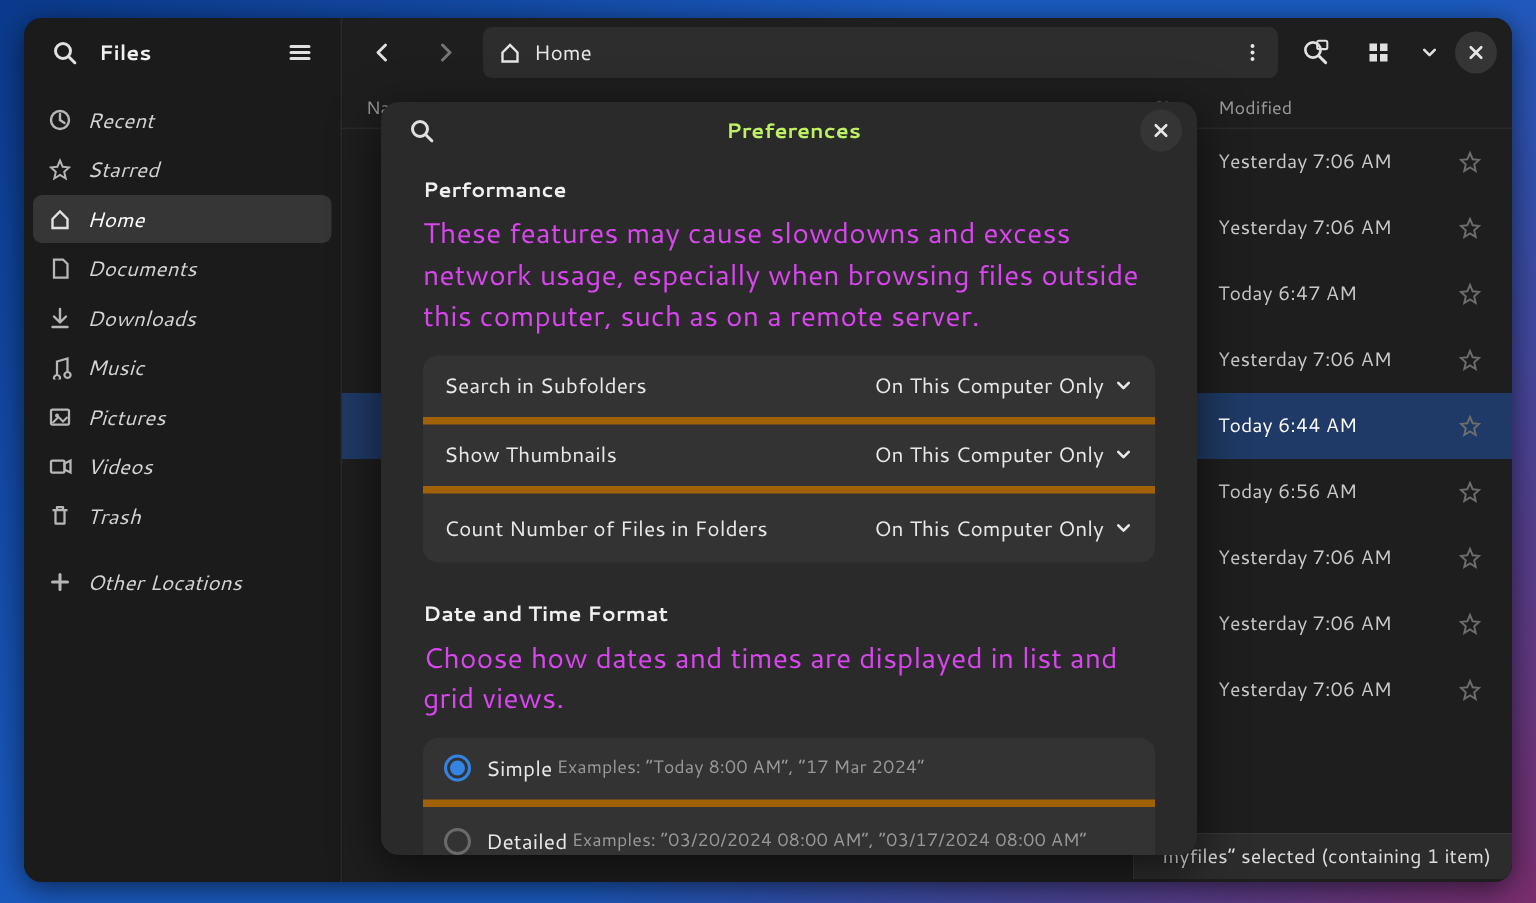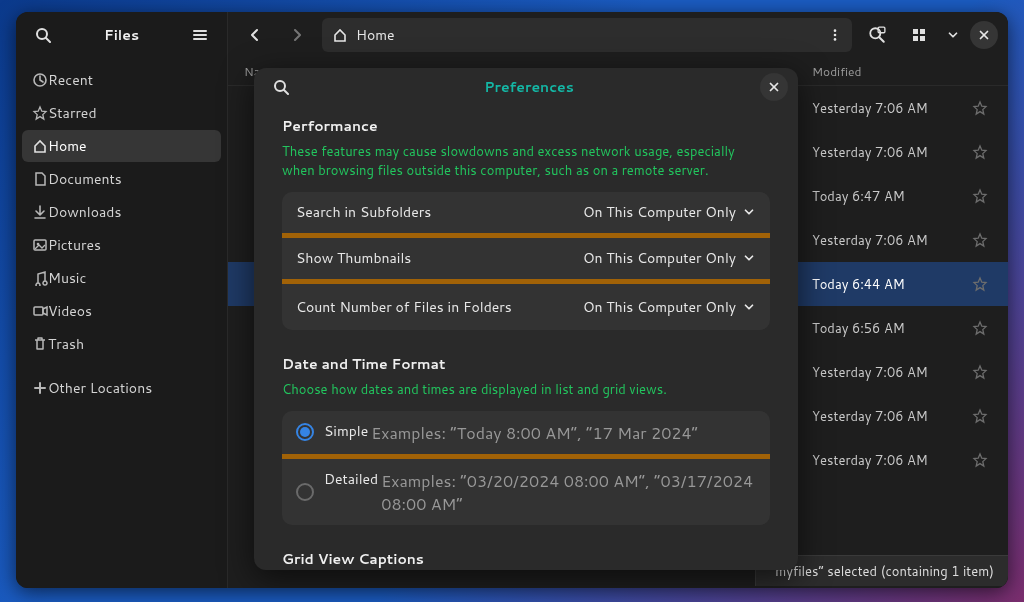--- a/index.html
+++ b/index.html
@@ -27,25 +27,25 @@
   }
   .side-header {
     height: 46px; display: flex; align-items: center;
     padding: 0 10px; gap: 6px;
   }
   .icon-btn {
     width: 34px; height: 34px; border-radius: 6px;
     display: inline-flex; align-items: center; justify-content: center;
     color: #e0e0e0; cursor: pointer;
   }
-  .side-title { flex: 1; text-align: center; font-weight: 600; color: #f0f0f0; }
+  .side-title { flex: 1; font-weight: 600; color: #f0f0f0; }
   .side-list { padding: 6px 6px; display: flex; flex-direction: column; gap: 1px; }
   .side-item {
-    height: 32px; display: flex; align-items: center; gap: 0;
-    padding: 0 10px; border-radius: 6px; color: #d3d3d3; cursor: pointer;
+    height: 32px; display: flex; align-items: center; gap: 10px;
+    padding: 0 10px; border-radius: 6px; color: #d3d3d3; cursor: pointer; font-style: italic;
   }
   .side-item.active { background: #363636; color: #fff; }
   .side-icon { width: 16px; height: 16px; flex-shrink: 0; opacity: .85; }
   .side-sep { height: 10px; }
   
   .main { flex: 1; display: flex; flex-direction: column; background: #1e1e1e; position: relative; }
   .toolbar { height: 46px; display: flex; align-items: center; padding: 0 10px; gap: 8px; }
   .pathbar { flex: 1; height: 34px; background: #2d2d2d; border-radius: 6px;
     display: flex; align-items: center; padding: 0 10px; gap: 8px; }
   .path-icon { width: 16px; height: 16px; }
@@ -86,26 +86,26 @@
     top: 56px; left: 238px; width: 544px; bottom: 18px;
     background: #2a2a2a; border-radius: 12px;
     box-shadow: 0 8px 32px rgba(0,0,0,.6);
     display: flex; flex-direction: column;
     overflow: hidden;
   }
   .dlg-header {
     height: 38px; display: flex; align-items: center; padding: 0 10px;
     position: relative;
   }
-  .dlg-title { flex: 1; text-align: center; font-weight: 600; color: #14b8a6; }
+  .dlg-title { flex: 1; text-align: center; font-weight: 600; color: #bef264; }
   .dlg-body {
     flex: 1; overflow-y: auto; padding: 4px 28px 14px 28px;
   }
   .sec-title { font-weight: 600; color: #f0f0f0; margin-top: 6px; margin-bottom: 6px; }
-  .sec-desc { color: #22c55e; font-size: 13px; line-height: 1.45; margin-bottom: 12px; }
+  .sec-desc { color: #d946ef; font-size: 19px; line-height: 1.45; margin-bottom: 12px; }
   .option-group {
     background: #333333; border-radius: 10px; overflow: hidden;
     margin-bottom: 24px;
   }
   .option-row {
     min-height: 46px; display: flex; align-items: center;
     padding: 10px 14px; gap: 10px;
     border-bottom: 5px solid #a16207;
     cursor: pointer;
   }
@@ -116,21 +116,21 @@
     width: 18px; height: 18px; border-radius: 50%;
     border: 2px solid #6a6a6a; flex-shrink: 0;
     display: inline-flex; align-items: center; justify-content: center;
   }
   .radio.checked { border-color: #3584e4; }
   .radio.checked::after {
     content: ""; width: 10px; height: 10px; border-radius: 50%; background: #3584e4;
   }
   .radio-col { display: flex; flex-direction: row; gap: 3px; }
   .radio-title { color: #e8e8e8; }
-  .radio-sub { color: #989898; font-size: 16px; }
+  .radio-sub { color: #989898; font-size: 12px; }
   
   svg { display: block; }
   .svg16 { width: 16px; height: 16px; }
   .svg14 { width: 14px; height: 14px; }
   .svg18 { width: 18px; height: 18px; }
   .star { fill: none; stroke: currentColor; stroke-width: 1.3; }
 </style>
 </head>
 <body>
 
@@ -257,29 +257,29 @@
     <span>Documents</span>
         </div>
         <div class="side-item">
           <svg class="svg16 side-icon" viewBox="0 0 16 16">
             <use href="#i-download"></use>
           </svg>
     <span>Downloads</span>
         </div>
         <div class="side-item">
           <svg class="svg16 side-icon" viewBox="0 0 16 16">
+            <use href="#i-music"></use>
+          </svg>
+    <span>Music</span>
+        </div>
+        <div class="side-item">
+          <svg class="svg16 side-icon" viewBox="0 0 16 16">
             <use href="#i-picture"></use>
           </svg>
     <span>Pictures</span>
-        </div>
-        <div class="side-item">
-          <svg class="svg16 side-icon" viewBox="0 0 16 16">
-            <use href="#i-music"></use>
-          </svg>
-    <span>Music</span>
         </div>
         <div class="side-item">
           <svg class="svg16 side-icon" viewBox="0 0 16 16">
             <use href="#i-video"></use>
           </svg>
     <span>Videos</span>
         </div>
         <div class="side-item">
           <svg class="svg16 side-icon" viewBox="0 0 16 16">
             <use href="#i-trash"></use>

